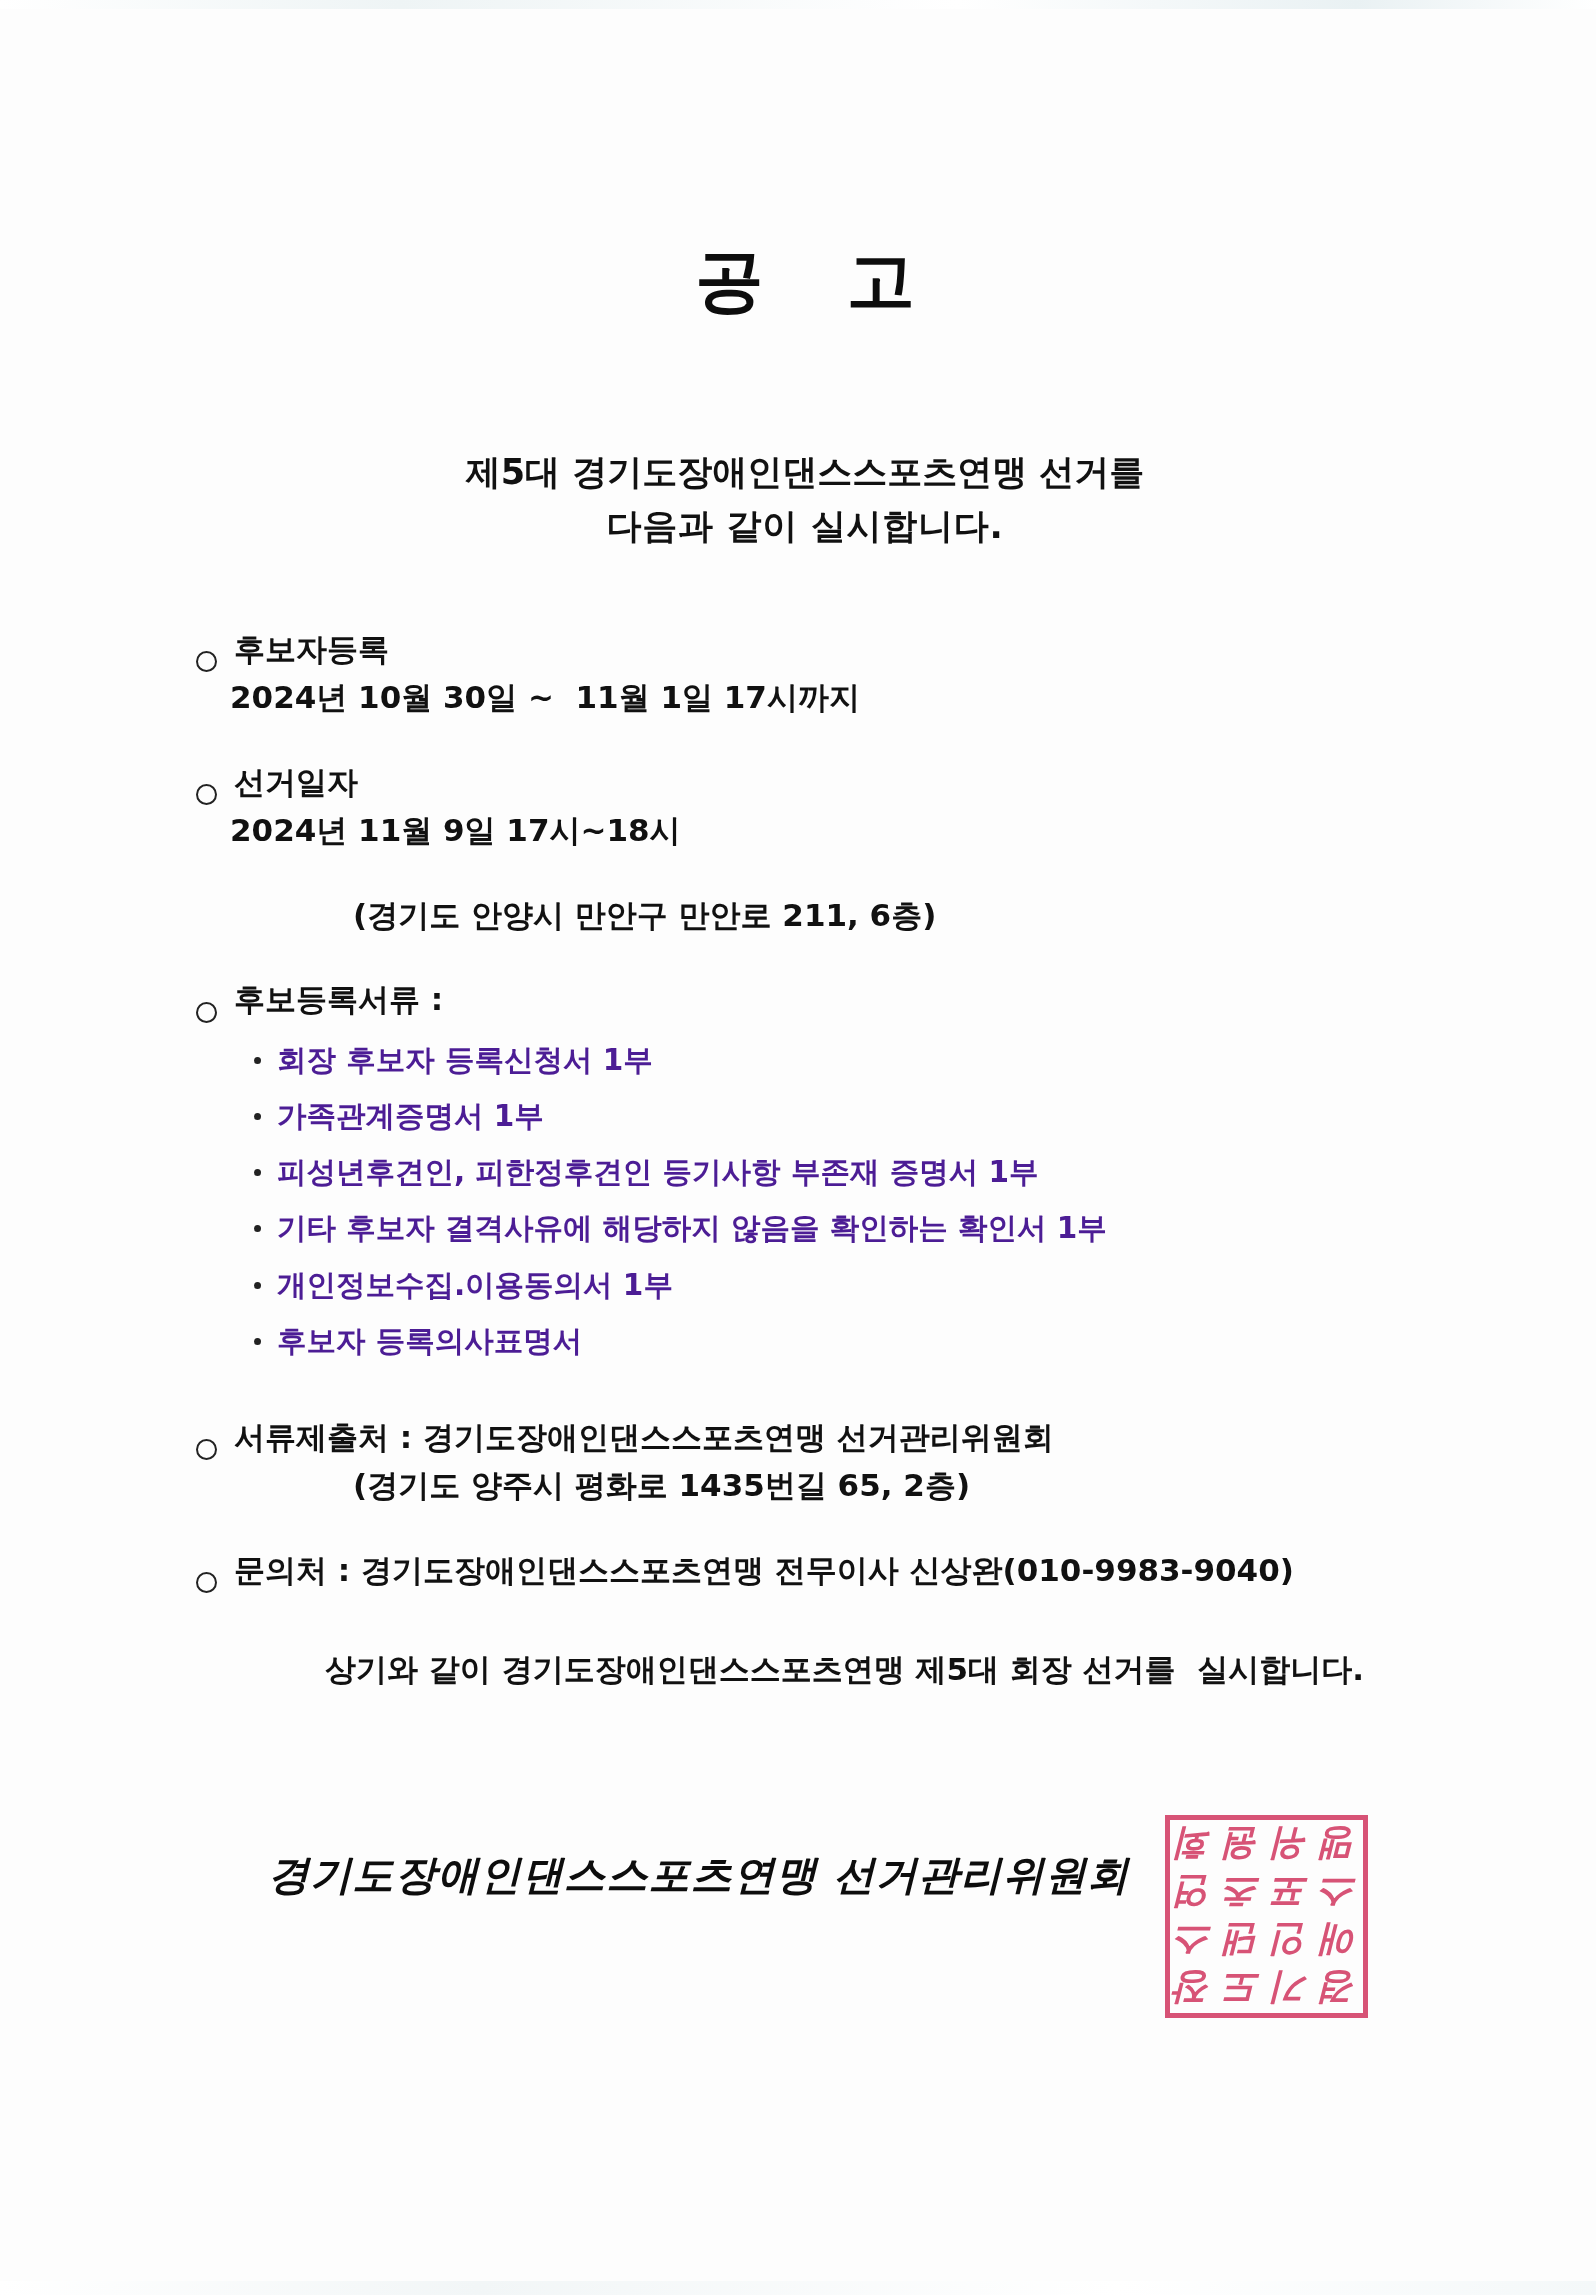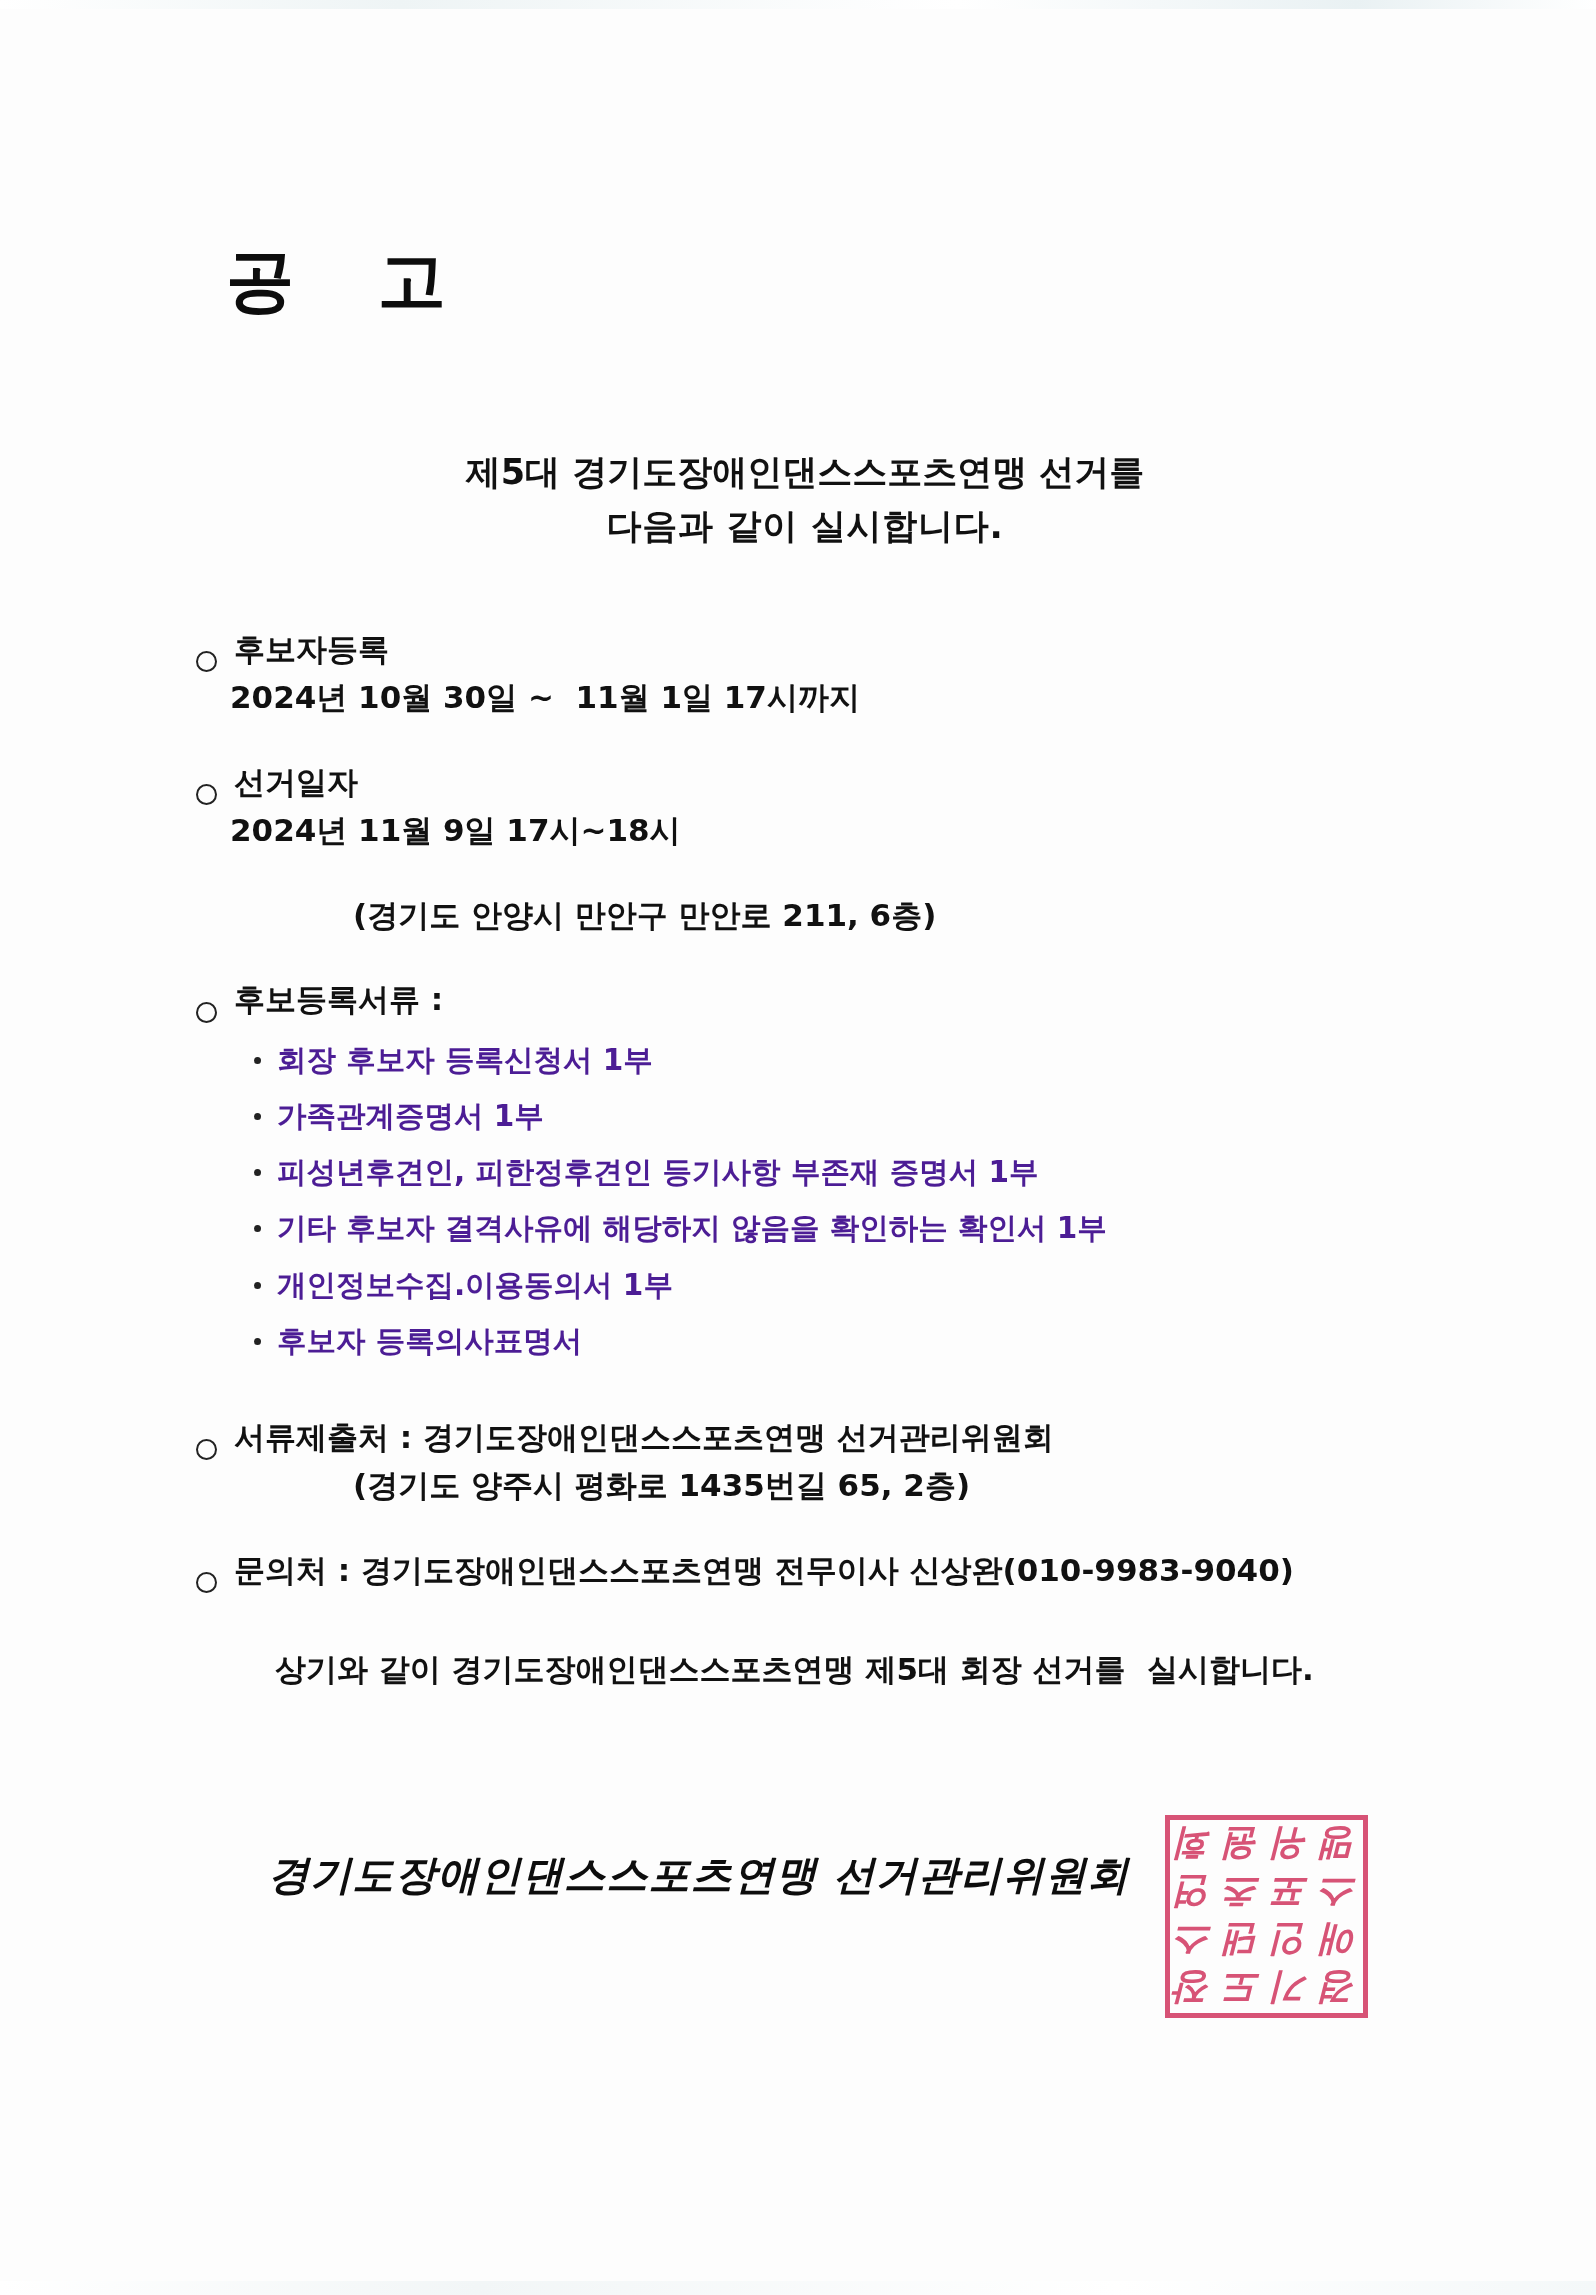--- a/index.html
+++ b/index.html
@@ -32,21 +32,21 @@
     background: linear-gradient(to right, #ffffff 0%, #f2f6f7 30%, #ffffff 70%, #f4f8f9 100%);
   }
   .content {
     position: absolute;
     left: 196px;
     top: 0;
     width: 1218px;
   }
   .doc-title {
     margin-top: 236px;
-    text-align: left;
+    text-align: center;
     font-size: 68px;
     font-weight: 700;
     letter-spacing: 30px;
     text-indent: 30px;
     color: #0d0d0d;
   }
   .subtitle {
     margin-top: 118px;
     text-align: center;
     font-size: 35px;
@@ -120,20 +120,21 @@
     margin-right: 15.7px;
     margin-top: 17px;
   }
   .closing {
     margin-top: 56px;
     margin-left: 79px;
     font-size: 31px;
     font-weight: 700;
     color: #111;
     white-space: pre;
+    text-align: center;
   }
   .signature-row {
     position: relative;
     margin-top: 124px;
     height: 151px;
     font-style: italic;
   }
   .signature {
     position: absolute;
     left: 72px;

